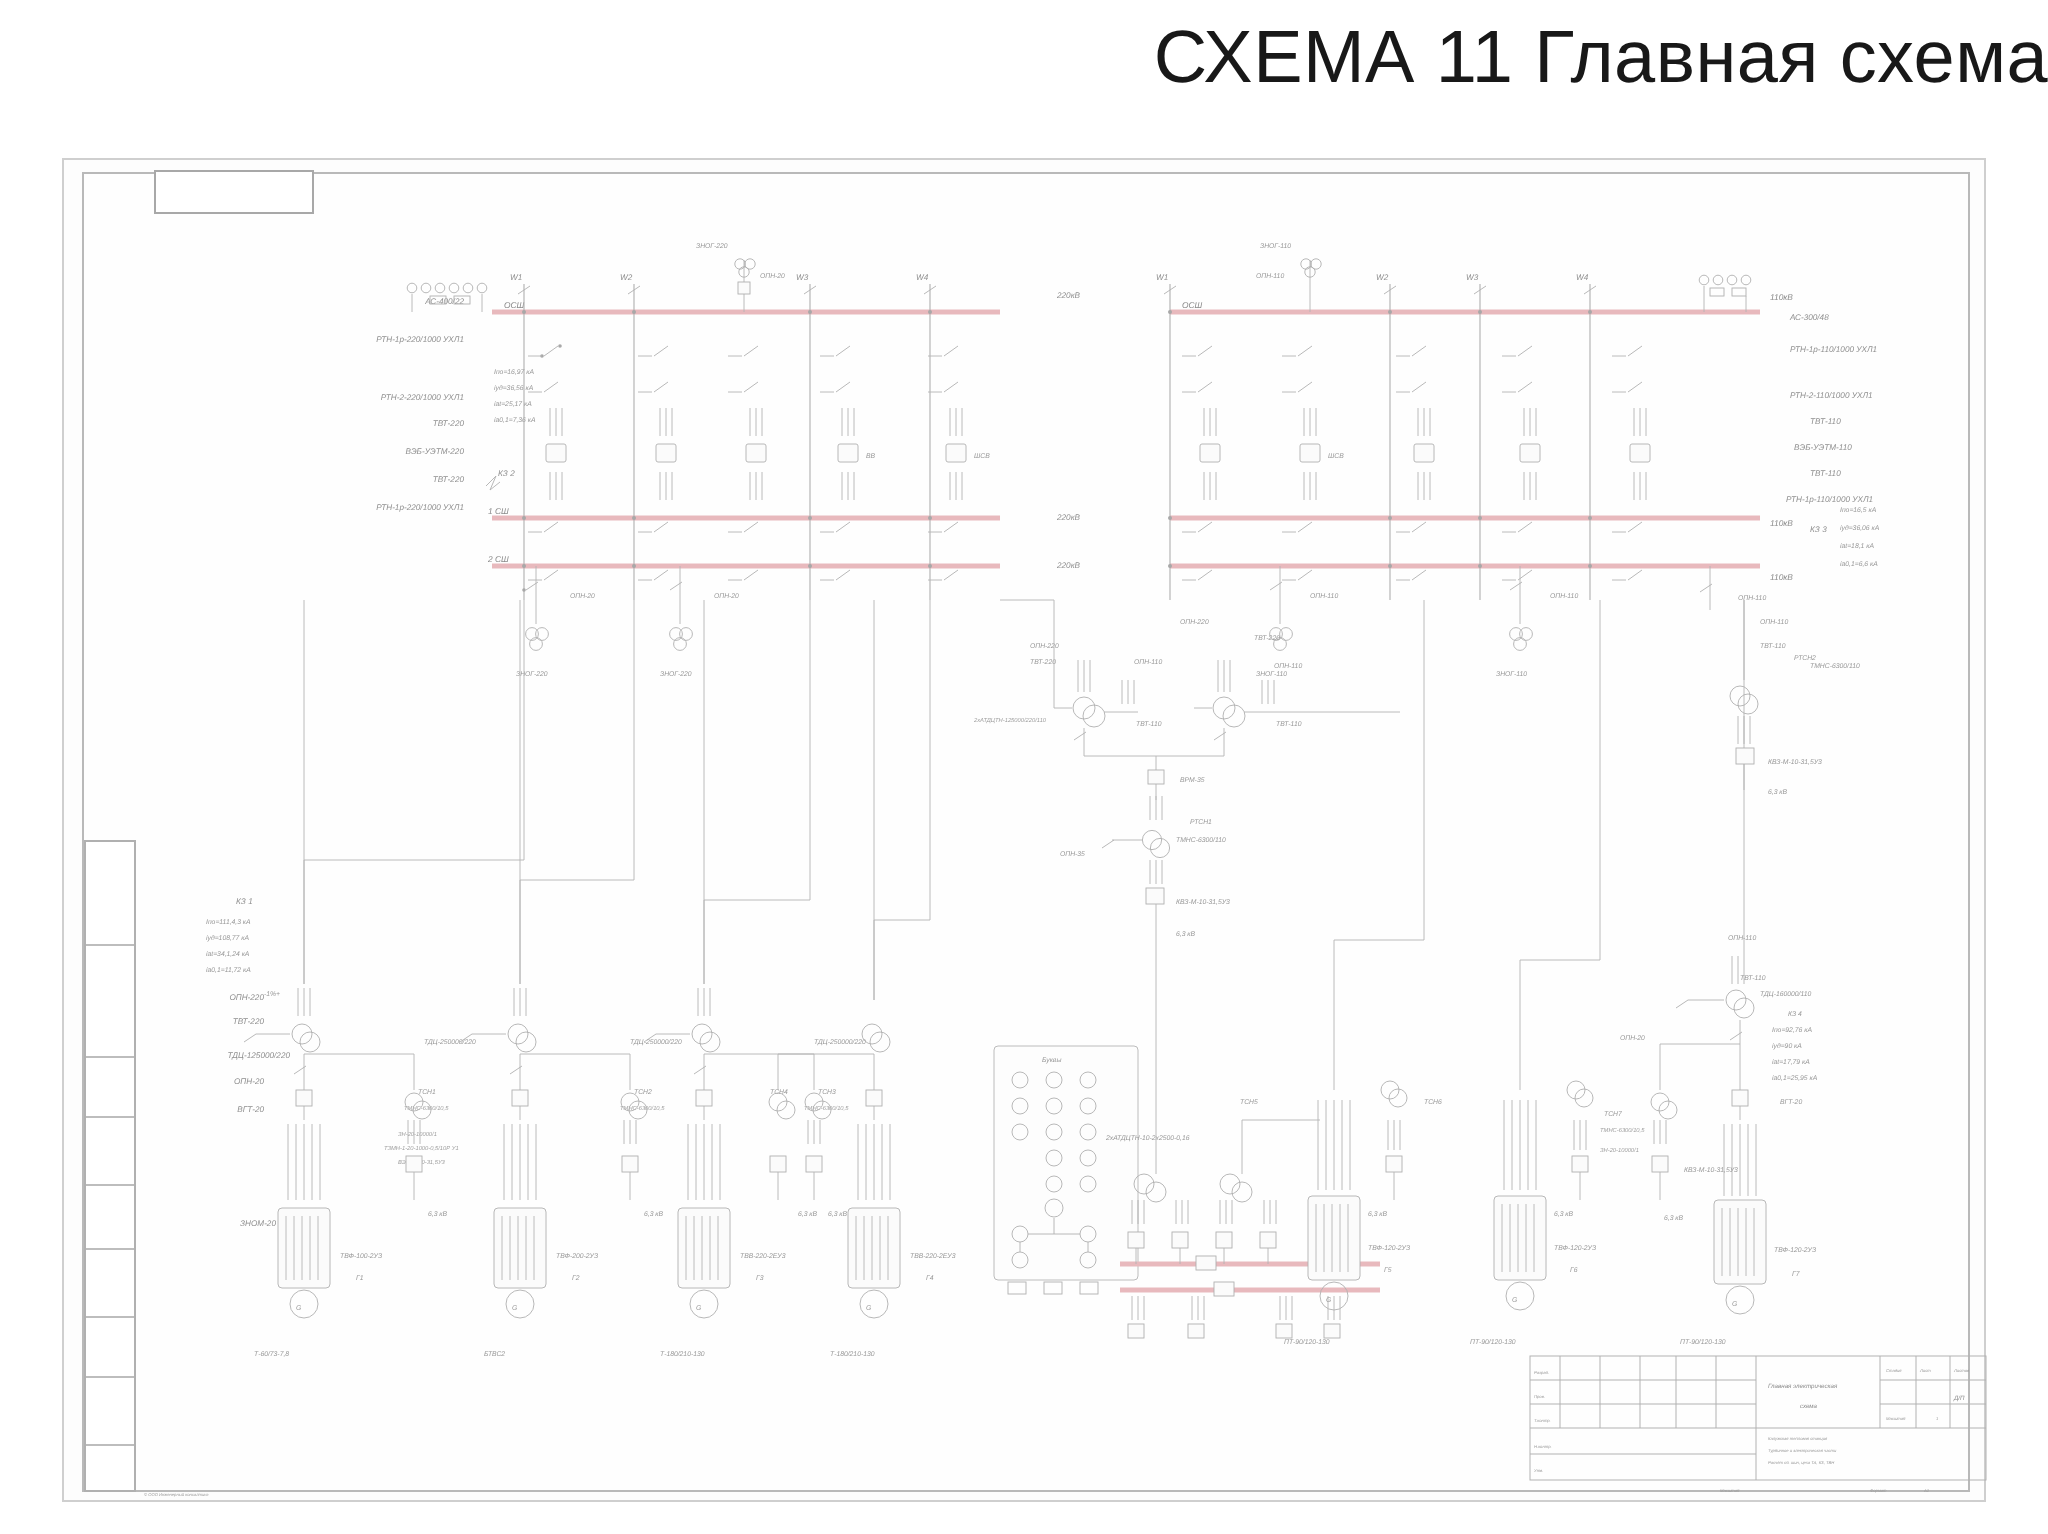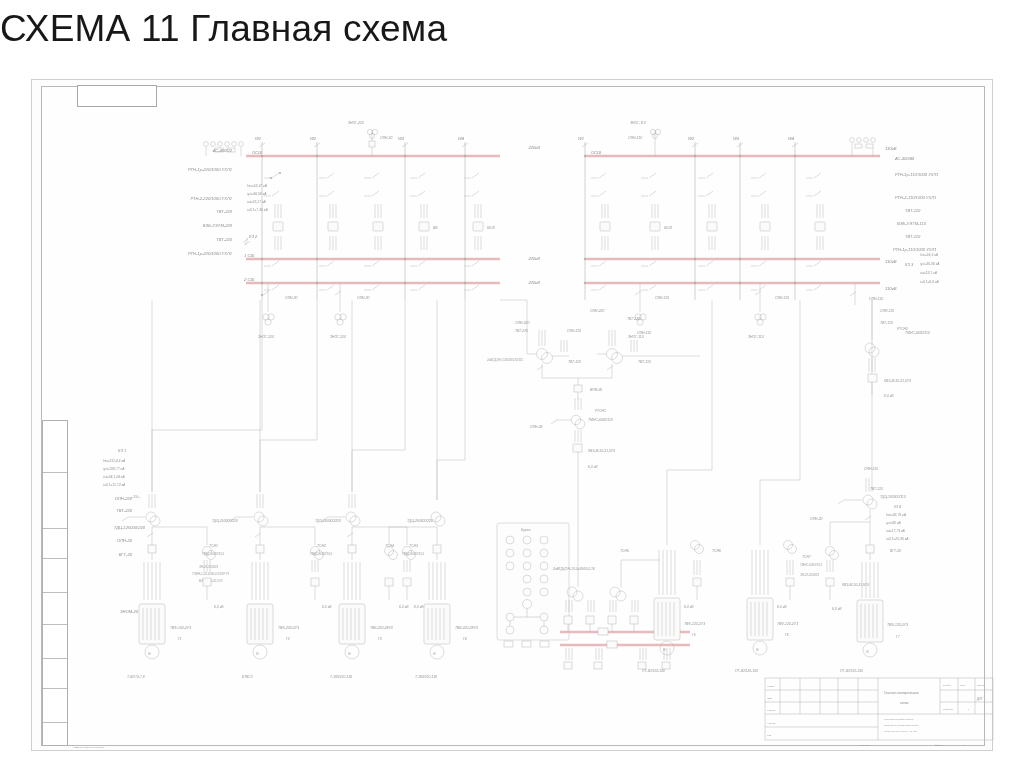--- a/index.html
+++ b/index.html
@@ -1,21 +1,21 @@
 <!DOCTYPE html>
 <html><head>
 <meta charset="utf-8">
 <style>
   html,body{margin:0;padding:0;}
   body{
     width:1024px;height:767px;background:#ffffff;
     font-family:"Liberation Sans",sans-serif;overflow:hidden;position:relative;
   }
   #page-title{
-    position:absolute;left:0;top:8px;width:1024px;text-align:left;
+    position:absolute;left:0;top:8px;width:1024px;text-align:right;
     font-size:37px;color:#181818;letter-spacing:.2px;line-height:1.12;
     font-family:"Liberation Sans",sans-serif;font-weight:400;
   }
   #sheet{
     position:absolute;left:31px;top:79px;width:962px;height:672px;
     background:#fdfdfd;border:1px solid #cfcfcf;box-sizing:border-box;
   }
   #sheet-inner{
     position:absolute;left:9px;top:6px;width:944px;height:660px;
     border:1px solid #b9b9b9;box-sizing:border-box;background:#fefefe;

